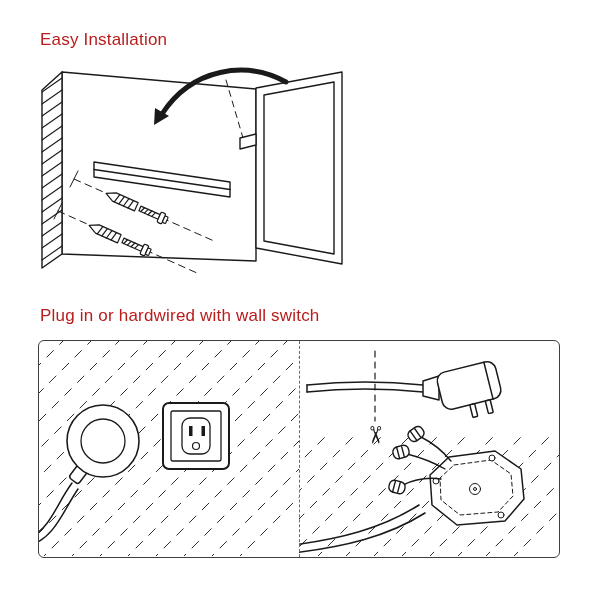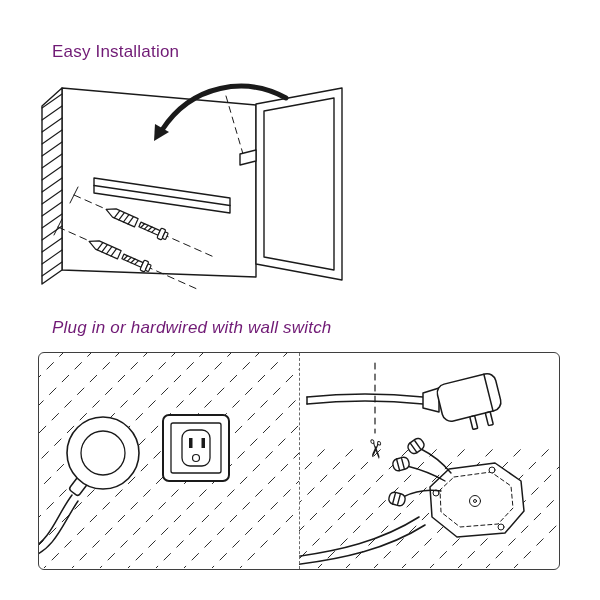--- a/index.html
+++ b/index.html
@@ -2,25 +2,25 @@
 <html><head>
 <meta charset="utf-8">
 <style>
   html,body{margin:0;padding:0;}
   body{
     width:600px;height:600px;background:#ffffff;overflow:hidden;
     font-family:"Liberation Sans", sans-serif;
   }
   .page{position:relative;width:600px;height:600px;background:#ffffff;}
   h2.sec-title{
-    margin:12px;font-size:17px;font-weight:500;color:#701a75;letter-spacing:.2px;line-height:20px;
+    margin:0;font-size:17px;font-weight:500;color:#b91c1c;letter-spacing:.2px;line-height:20px;
   }
   .sec1{position:absolute;left:40px;top:30px;}
   .sec1 .fig{margin-top:8px;margin-left:-6px;}
-  .sec2{position:absolute;left:40px;top:306px;font-style:italic;}
+  .sec2{position:absolute;left:40px;top:306px;}
   .frame{
     margin-top:14px;margin-left:-2px;
     width:520px;height:216px;
     border:1.5px solid #3f3f3f;border-radius:6px;
     display:flex;position:relative;background:#fff;overflow:hidden;
   }
   .panel{width:260px;height:216px;overflow:hidden;}
   .divider{
     position:absolute;left:260px;top:0;bottom:0;width:0;
     border-left:1.5px dashed #6a6a6a;

